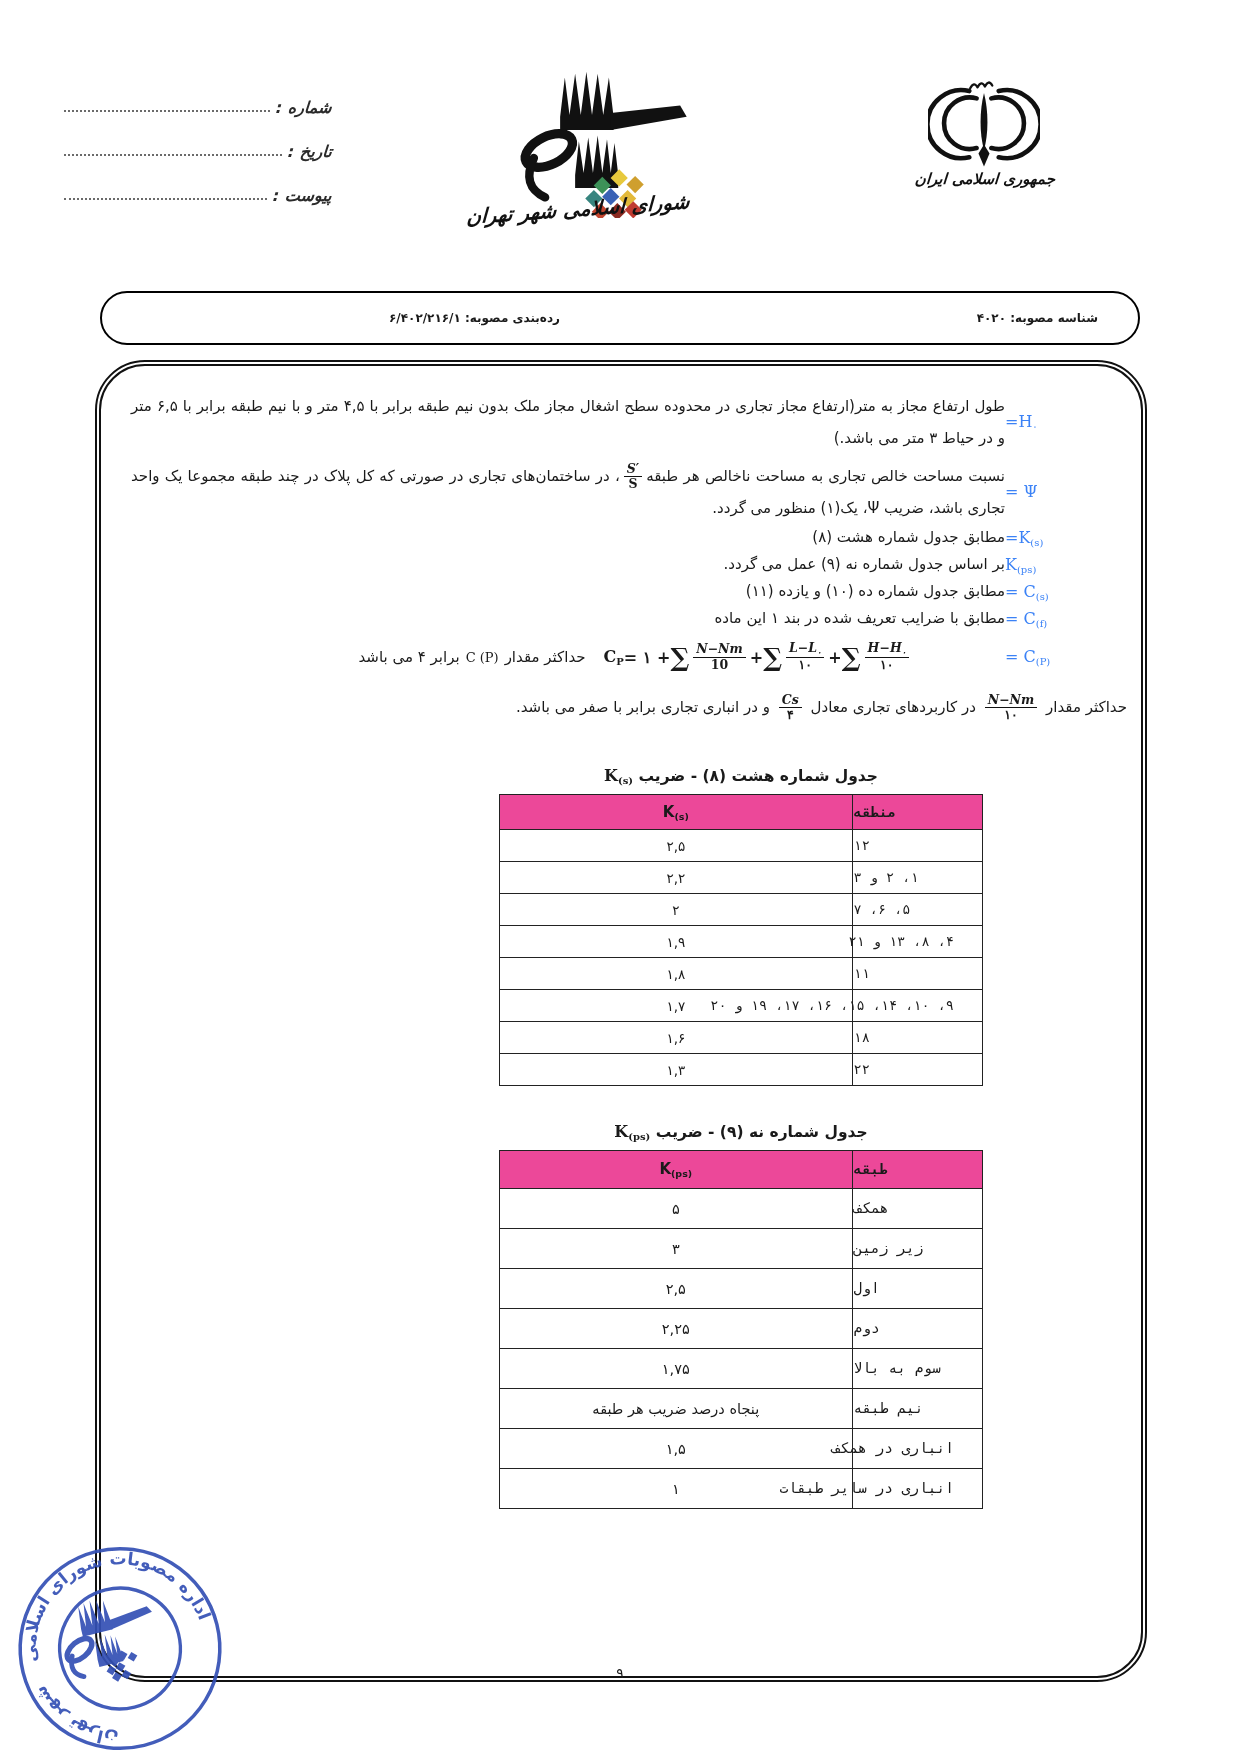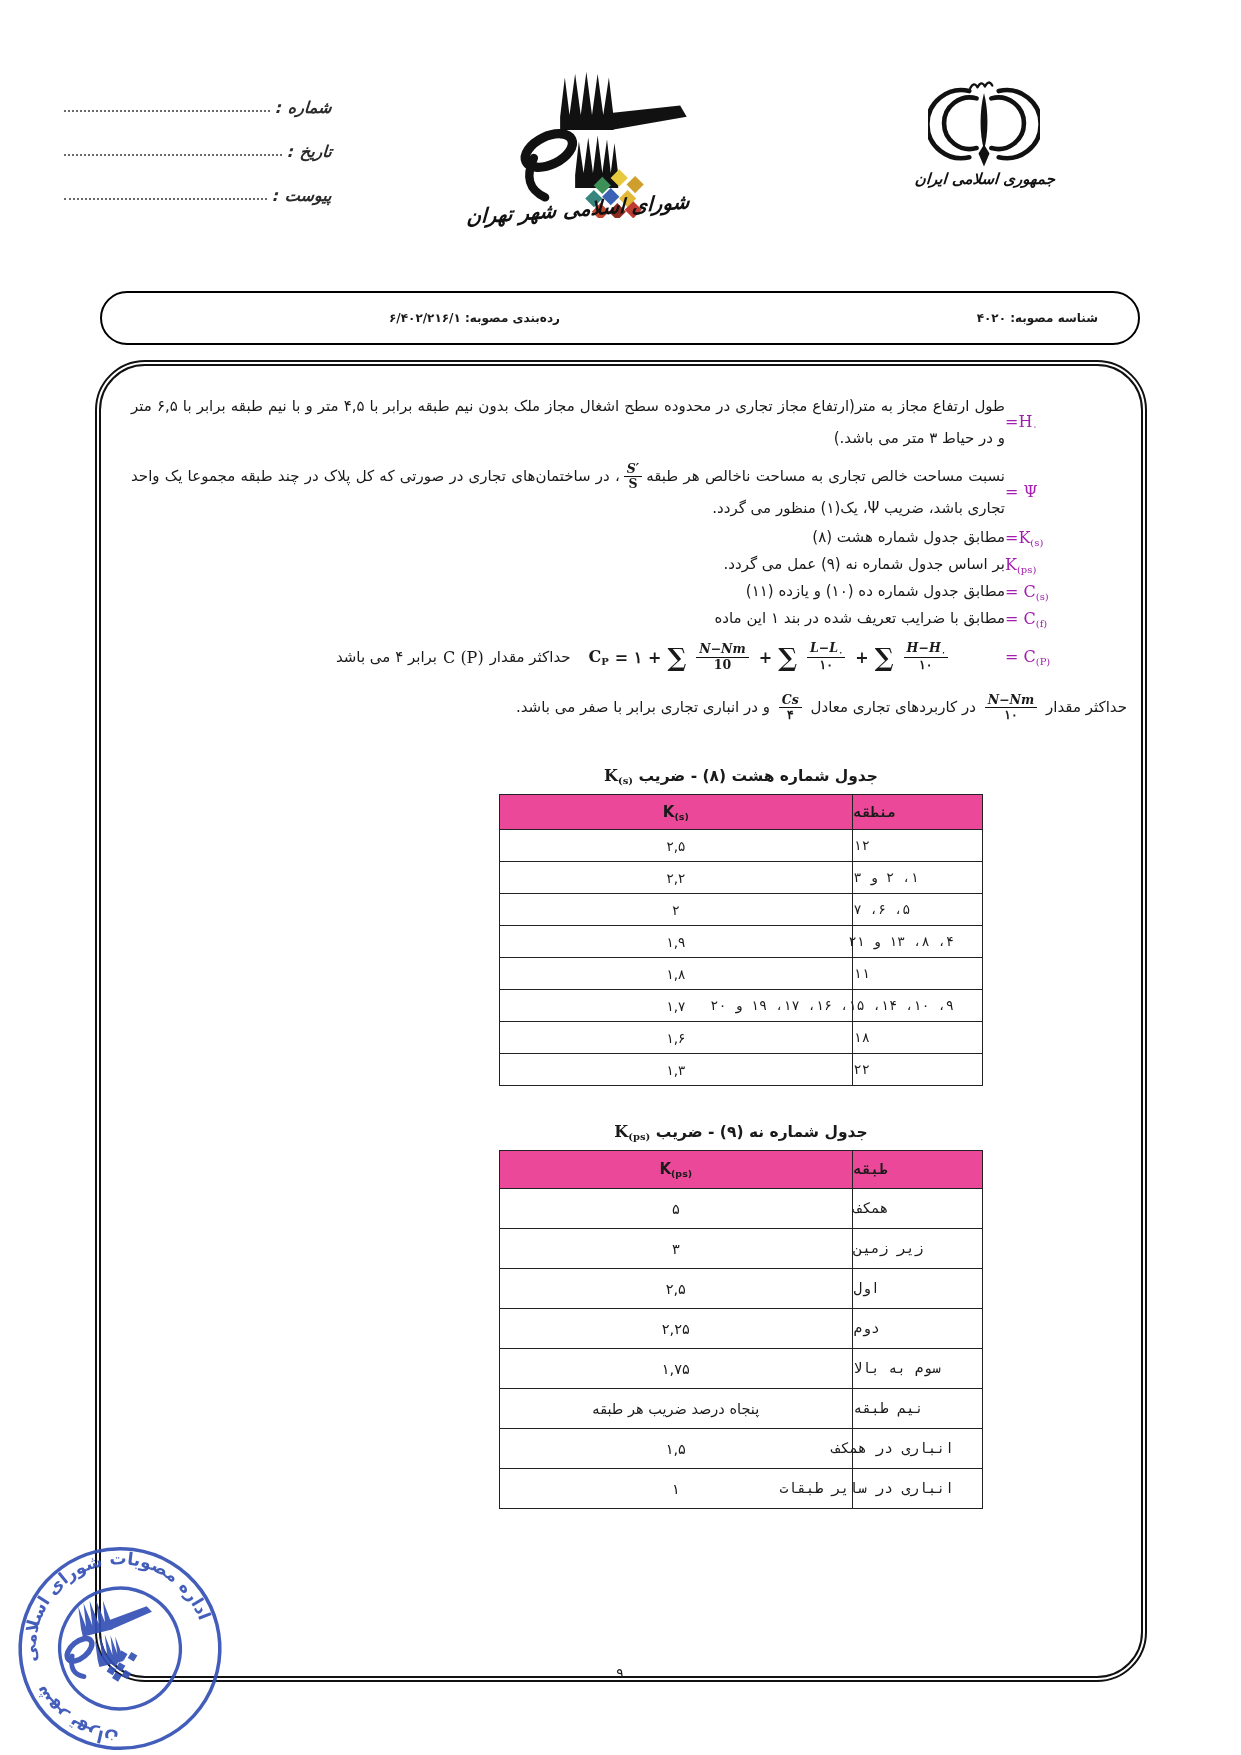--- a/index.html
+++ b/index.html
@@ -24,39 +24,39 @@
   .idbar span{position:absolute;top:0;line-height:50px;font-weight:bold;font-size:12px;white-space:nowrap;}
   .idbar .approval-id{right:40px;}
   .idbar .approval-class{right:578px;}
 
   
   .content-box{position:absolute;left:95px;top:360px;width:1052px;height:1322px;border:6px double #111;
        border-radius:50px;box-sizing:border-box;direction:rtl;padding:24px 14px 0 30px;font-size:15px;}
 
   .def-row{display:flex;align-items:center;direction:rtl;}
   .sym{width:122px;flex:0 0 122px;direction:ltr;text-align:left;
-       font-family:"DejaVu Serif","Liberation Serif",serif;font-size:16px;color:#a21caf;}
+       font-family:"DejaVu Serif","Liberation Serif",serif;font-size:16px;color:#3b82f6;}
   .sym sub{font-size:10px;vertical-align:-3px;letter-spacing:0;}
   .def-text{flex:1;text-align:justify;line-height:32px;}
   .def-line{flex:1;text-align:right;line-height:27px;}
   .mt6{margin-top:6px;}
 
   .ifrac{display:inline-flex;flex-direction:column;align-items:center;direction:ltr;
          vertical-align:middle;margin:0 4px;line-height:1.15;
          font-family:"DejaVu Serif","Liberation Serif",serif;}
   .ifrac .num{font-weight:bold;font-style:italic;font-size:12.5px;border-bottom:1.4px solid #111;padding:0 3px;}
   .ifrac .den{font-size:12.5px;font-weight:bold;}
 
   .formula-row{margin-top:2px;min-height:46px;}
-  .formula{direction:ltr;display:inline-flex;align-items:center;column-gap:6px;margin-right:53px;
+  .formula{direction:ltr;display:inline-flex;align-items:center;margin-right:92px;
            font-family:"DejaVu Serif","Liberation Serif",serif;font-size:16px;font-weight:bold;}
   .formula .sigma{font-size:25px;font-weight:bold;}
   .formula sub{font-size:10px;vertical-align:-3px;}
   .note{display:inline-flex;align-items:center;column-gap:6px;margin-right:18px;}
-  .note .code{direction:ltr;font-family:"DejaVu Serif","Liberation Serif",serif;font-size:16px;}
+  .note .code{direction:ltr;font-family:"DejaVu Serif","Liberation Serif",serif;font-size:13px;}
 
   .closing{margin-top:10px;text-align:right;line-height:34px;}
 
   
   .tblwrap{width:484px;margin:42px 144px 0 auto;}
   .tblwrap.second{margin-top:36px;}
   .tbl-title{text-align:center;font-weight:bold;font-size:15.5px;margin-bottom:8px;}
   .tbl-title .ksym{direction:ltr;display:inline-block;font-family:"DejaVu Serif","Liberation Serif",serif;font-size:16px;}
   .tbl-title .ksym sub{font-size:10px;vertical-align:-3px;}
   table{width:100%;border-collapse:collapse;table-layout:fixed;direction:rtl;}

